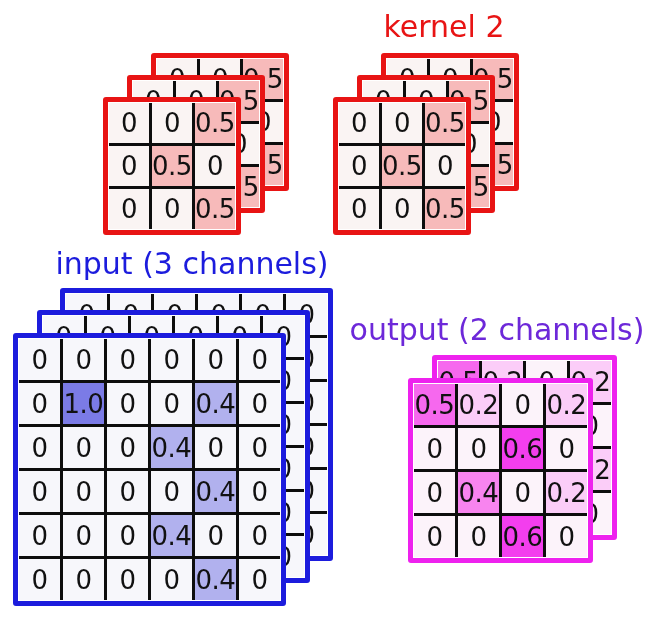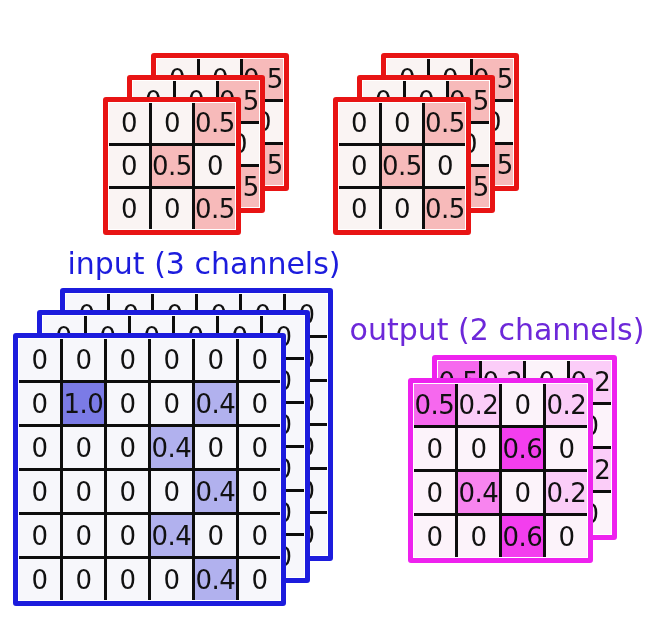--- a/index.html
+++ b/index.html
@@ -37,21 +37,22 @@
     letter-spacing: -0.5px;
     line-height: 1;
     overflow: visible;
     font-family: "DejaVu Sans", sans-serif;
   }
 </style>
 </head>
 <body>
 
 <div class="canvas">
-  <div class="title" style="left: 204px; top: 248px; font-size: 30px; color: rgb(28, 28, 221);">input (3 channels)</div>
+  <div class="title" style="left: 444px; top: 11px; font-size: 30px; color: rgb(232, 20, 20);">kernel 2</div>
+  <div class="title" style="left: 192px; top: 248px; font-size: 30px; color: rgb(28, 28, 221);">input (3 channels)</div>
   <div class="title" style="left: 497px; top: 314px; font-size: 30px; color: #6d28d9;">output (2 channels)</div>
   <div>
       <div class="matrix" style="left: 151px; top: 53px; border-color: rgb(232, 20, 20);">
         <div class="mrow">
           <div class="cell" style="width: 40px; height: 40px; font-size: 26px; background: rgb(250, 244, 243); color: rgb(17, 17, 17); border-right: 3px solid rgb(13, 13, 13); border-bottom: 3px solid rgb(13, 13, 13);">0</div>
           <div class="cell" style="width: 40px; height: 40px; font-size: 26px; background: rgb(250, 244, 243); color: rgb(17, 17, 17); border-right: 3px solid rgb(13, 13, 13); border-bottom: 3px solid rgb(13, 13, 13);">0</div>
           <div class="cell" style="width: 40px; height: 40px; font-size: 26px; background: rgb(247, 186, 186); color: rgb(17, 17, 17); border-bottom: 3px solid rgb(13, 13, 13);">0.5</div>
         </div>
         <div class="mrow">
           <div class="cell" style="width: 40px; height: 40px; font-size: 26px; background: rgb(250, 244, 243); color: rgb(17, 17, 17); border-right: 3px solid rgb(13, 13, 13); border-bottom: 3px solid rgb(13, 13, 13);">0</div>

